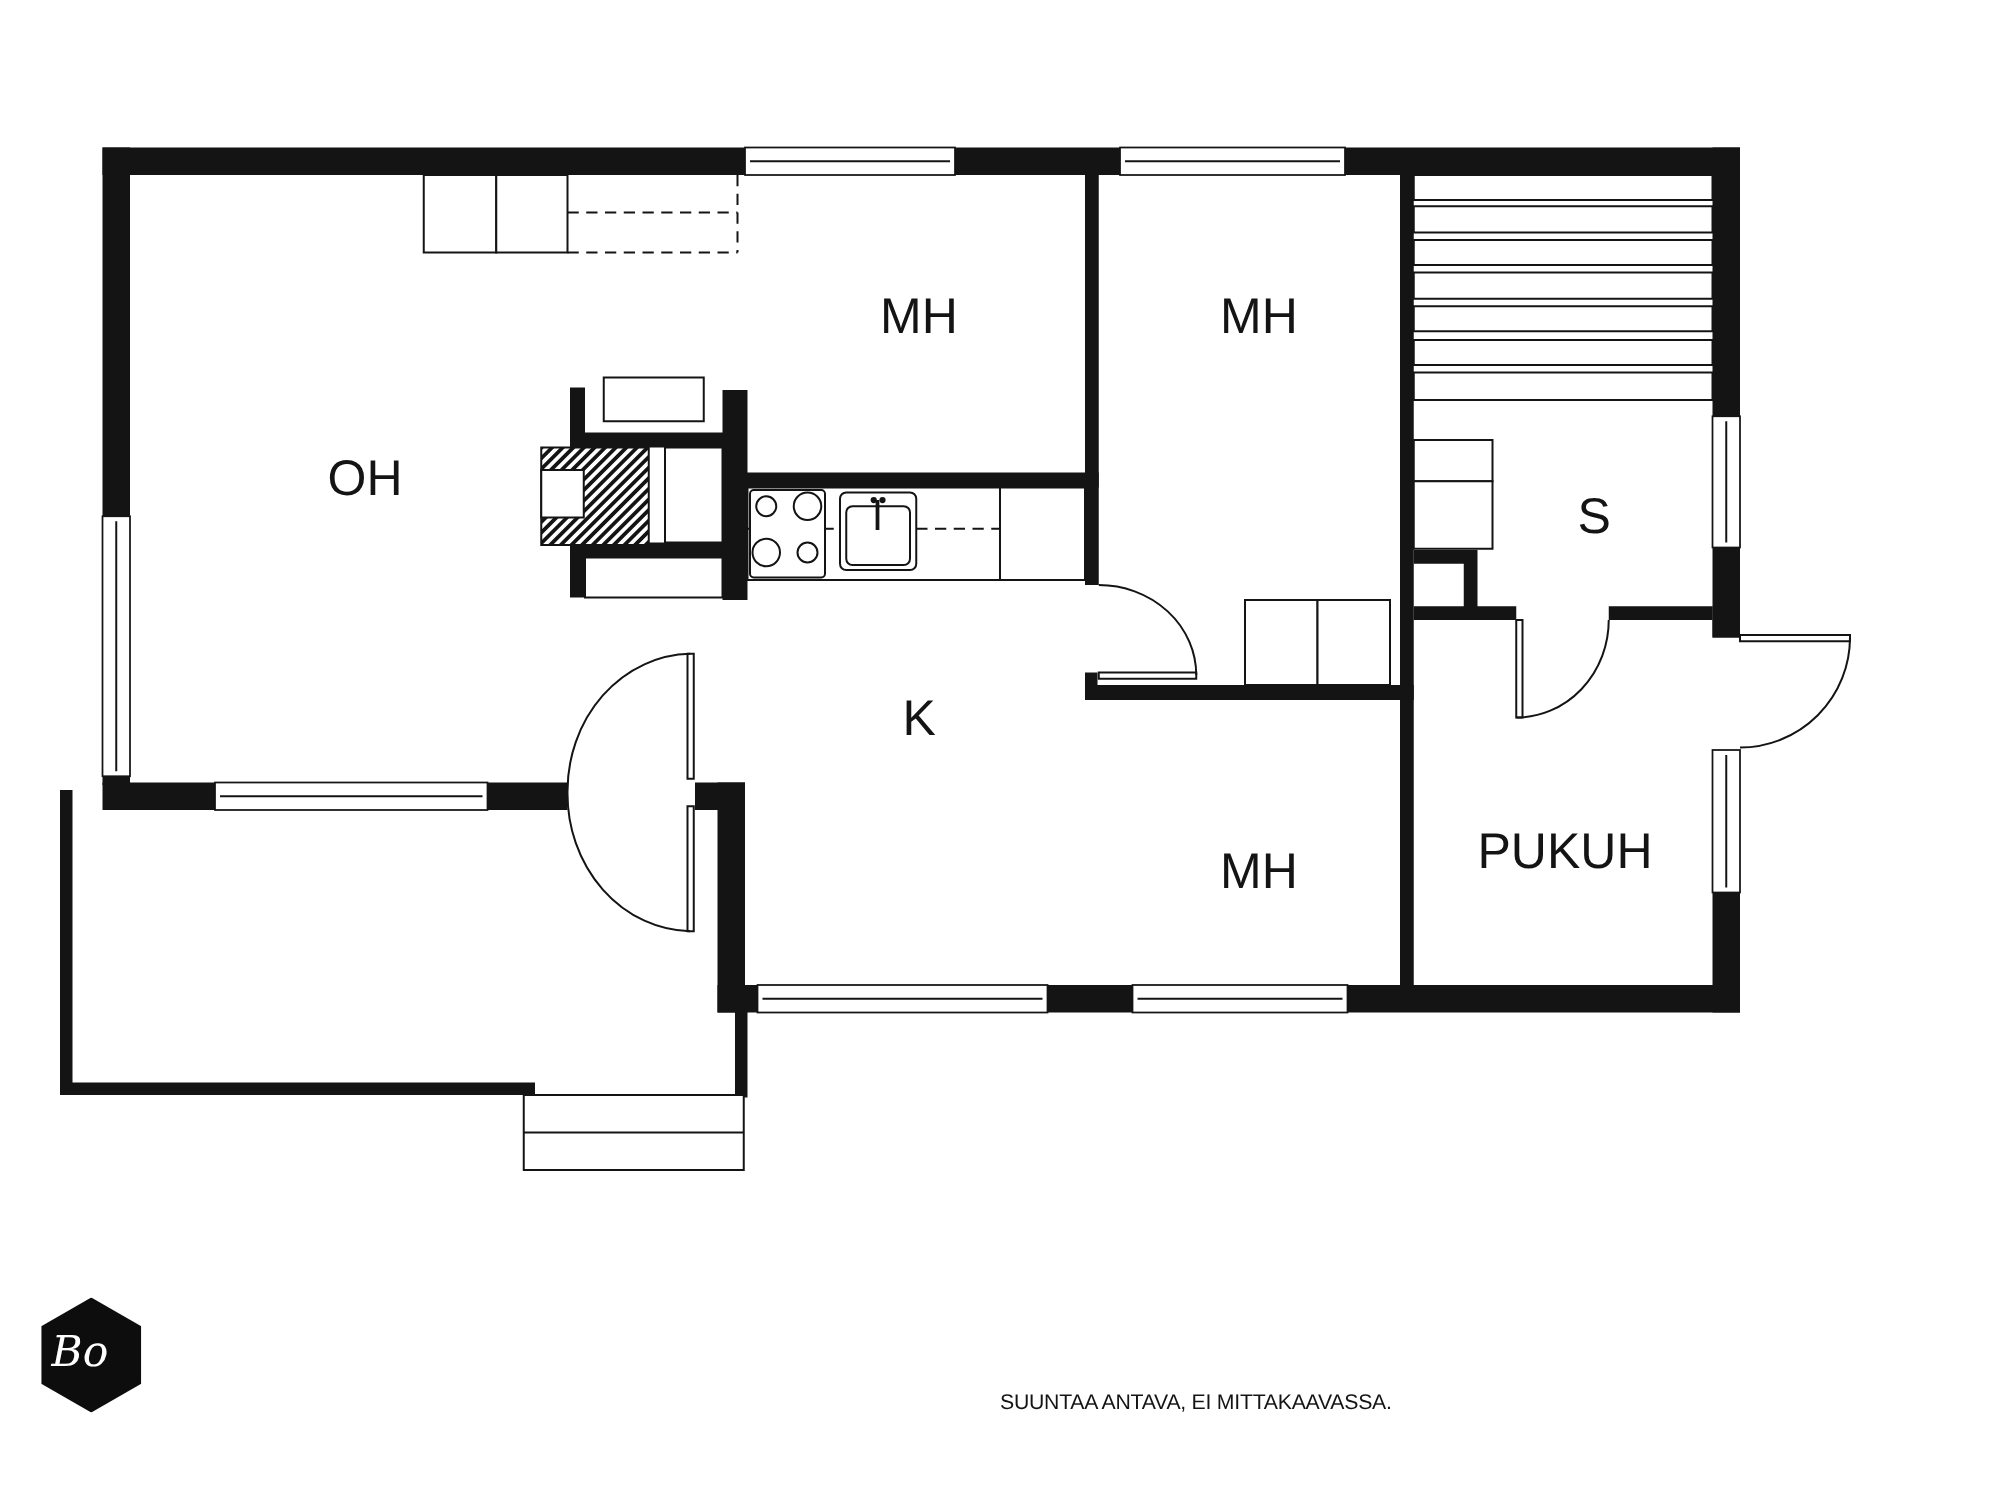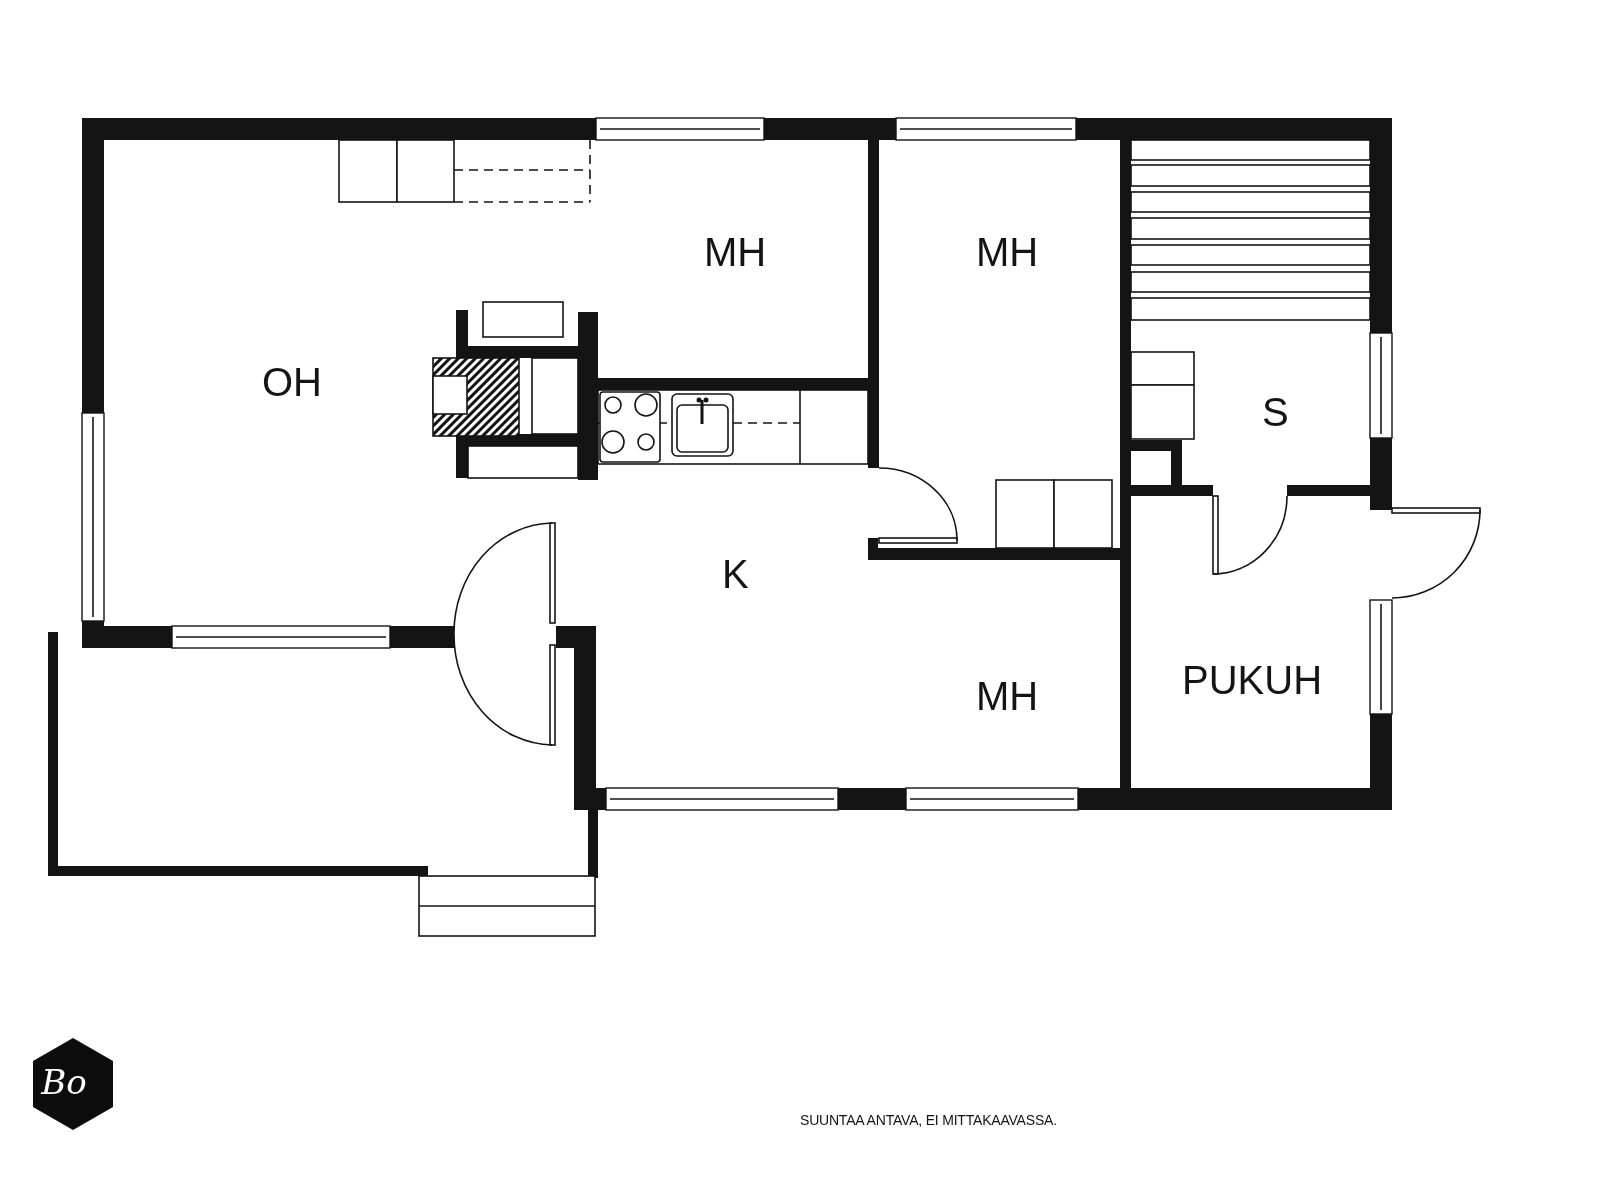--- a/index.html
+++ b/index.html
@@ -5,21 +5,21 @@
   html, body { margin: 0; padding: 0; background: #ffffff; }
   body { width: 1600px; height: 1200px; position: relative; overflow: hidden;
          font-family: "Liberation Sans", sans-serif; }
   #plan { position: absolute; left: 0; top: 0; width: 1600px; height: 1200px; }
   .wall { fill: #141414; }
   .thin { fill: #ffffff; stroke: #141414; stroke-width: 1.6; }
   .line { fill: none; stroke: #141414; stroke-width: 1.6; }
   .dash { fill: none; stroke: #141414; stroke-width: 1.6; stroke-dasharray: 9 6; }
   .win  { fill: #ffffff; stroke: #141414; stroke-width: 1.4; }
   .room-label { font-family: "Liberation Sans", sans-serif; font-size: 40px; fill: #141414; }
-  .disclaimer { position: absolute; left: 800px; top: 1112px; font-size: 14px; color: #141414;
+  .disclaimer { position: absolute; left: 800px; top: 1112px; font-size: 17px; color: #141414;
                 font-family: "Liberation Sans", sans-serif; letter-spacing: -0.2px; }
   .logo { position: absolute; left: 33px; top: 1038px; width: 80px; height: 92px; }
   .logo-text { position: absolute; left: 33px; top: 1062px; width: 62px; text-align: center;
                color: #ffffff; font-family: "DejaVu Serif", serif; font-style: italic; font-size: 34px; }
 </style>
 </head>
 <body>
 
 <svg id="plan" viewBox="0 0 1600 1200" xmlns="http://www.w3.org/2000/svg">
   <defs>

